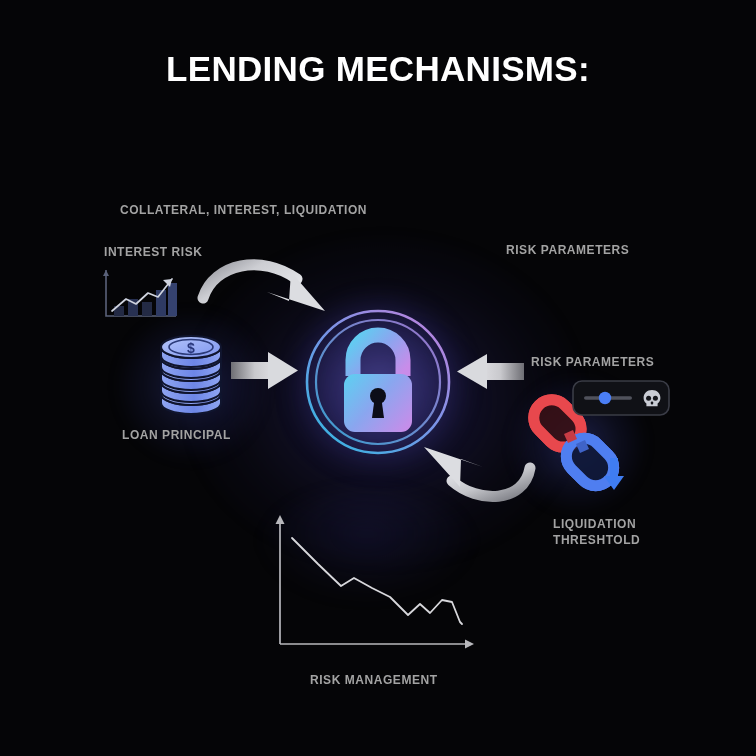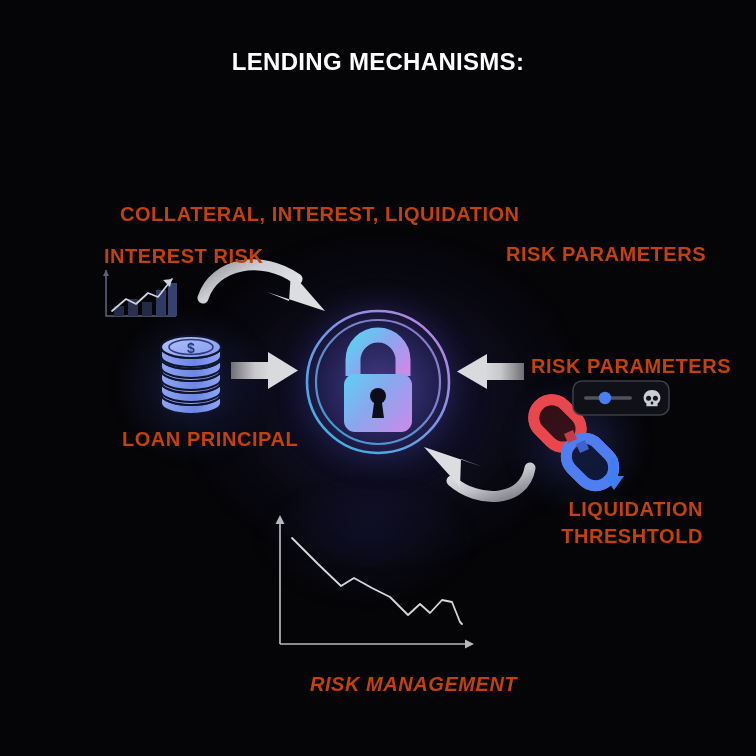--- a/index.html
+++ b/index.html
@@ -75,46 +75,46 @@
         rgba(0,0,0,0) 74%);
     filter: blur(8px);
   }
 
   
   #title {
     position: absolute;
     left: 0; top: 48px;
     width: 756px;
     text-align: center;
-    font-size: 24px;
+    font-size: 35px;
     font-weight: 700;
     letter-spacing: 0.3px;
     line-height: 1.18;
     color: #ffffff;
   }
   #title .line { display: block; }
 
   
   .label {
     position: absolute;
-    font-size: 20px;
+    font-size: 12px;
     font-weight: 600;
     letter-spacing: 0.55px;
-    color: #c2410c;
+    color: #a3a3a3;
     white-space: nowrap;
   }
   .label.two-line { white-space: normal; line-height: 1.34; }
 
   #lbl-collateral { left: 120px; top: 203px; }
   #lbl-interest-rate { left: 104px; top: 245px; }
   #lbl-risk-top { left: 506px; top: 243px; }
   #lbl-risk-mid { left: 531px; top: 355px; }
   #lbl-loan-principal { left: 122px; top: 428px; }
-  #lbl-liquidation { left: 553px; top: 496px; width: 150px; text-align: right; }
-  #lbl-risk-mgmt { left: 310px; top: 673px; font-style: italic; }
+  #lbl-liquidation { left: 553px; top: 516px; width: 150px; }
+  #lbl-risk-mgmt { left: 310px; top: 673px; }
 
   
   .node { position: absolute; }
   #bar-chart-icon { left: 96px; top: 266px; }
   #coins-icon    { left: 148px; top: 330px; }
   #lock-node     { left: 300px; top: 304px; }
   #chain-icon    { left: 516px; top: 384px; }
   #slider-widget { left: 572px; top: 380px; }
   #line-chart    { left: 262px; top: 512px; }
   #arrows-layer  { left: 0; top: 0; }

